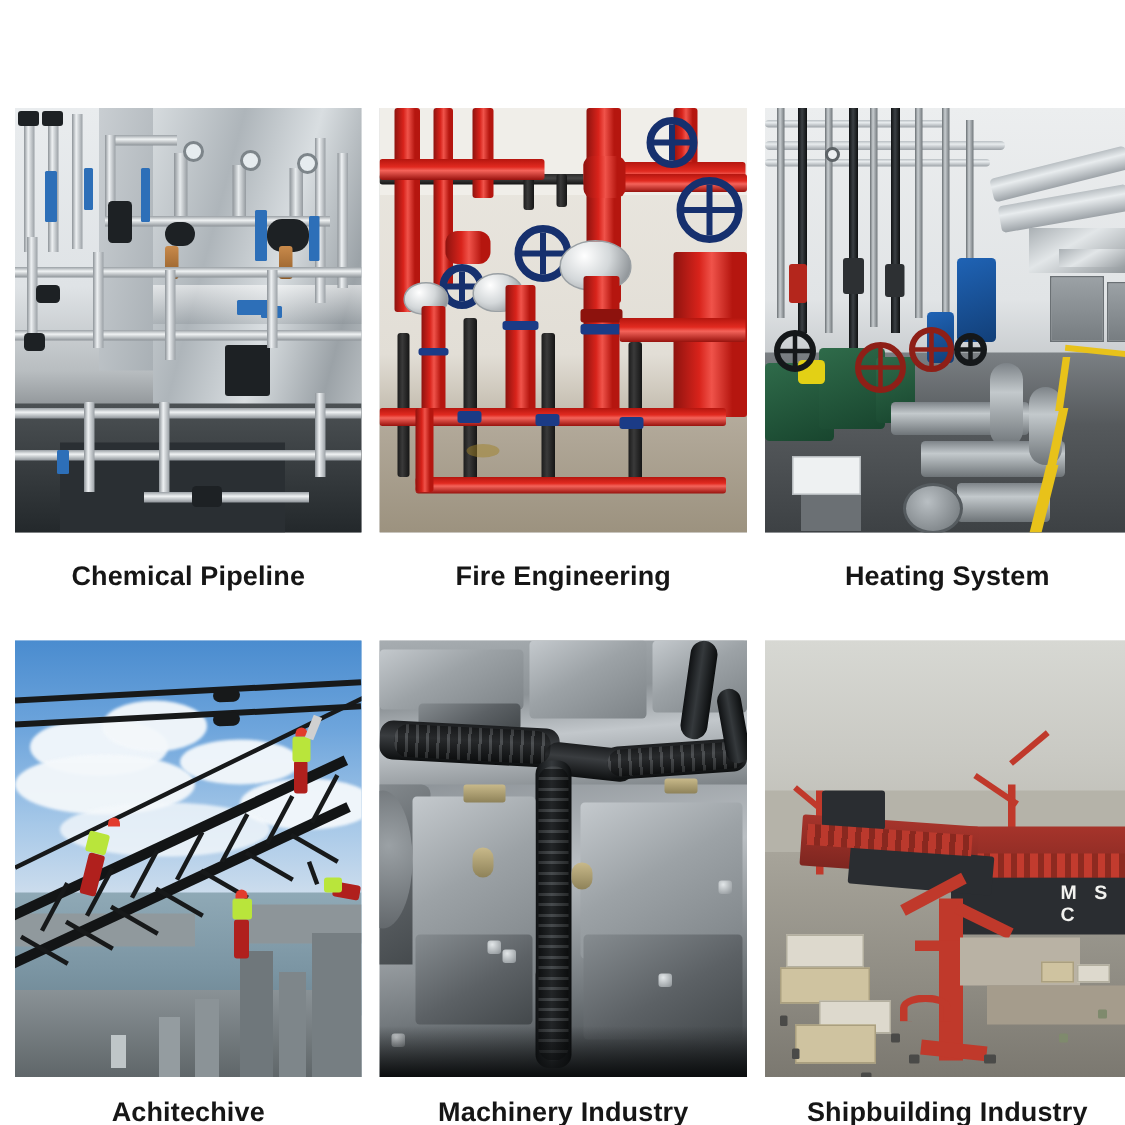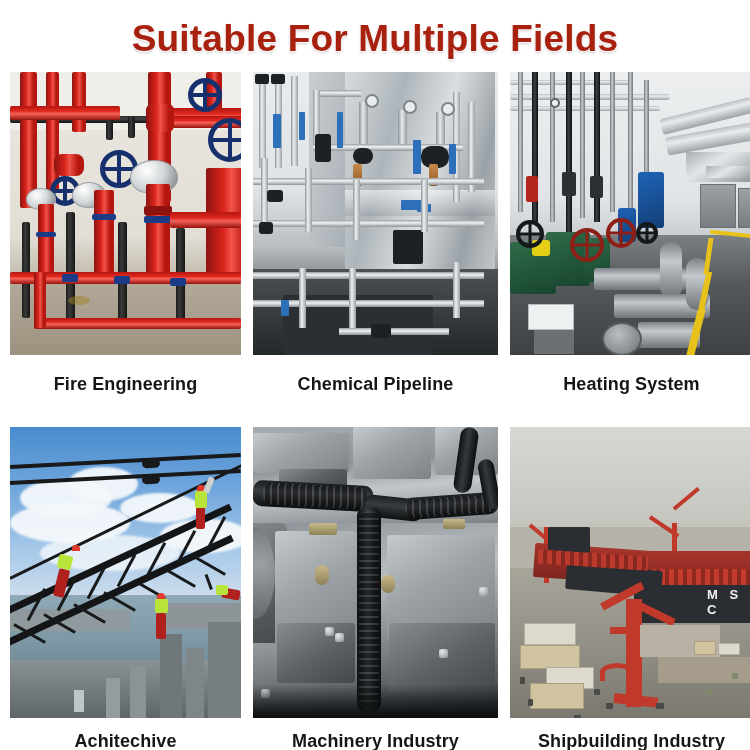--- a/index.html
+++ b/index.html
@@ -191,90 +191,22 @@
   .p6 .shed { position:absolute; background:#ddd9cd; border:1px solid #b3af9f; }
   .p6 .shedTan { position:absolute; background:#cfc3a0; border:1px solid #aa9f7f; }
   .p6 .deck { position:absolute; background:#b9b2a4; }
   .p6 .speck { position:absolute; background:#4a4a48; border-radius:1px; }
 </style>
 </head>
 <body>
 
 <div class="page">
 
-  <div class="title-wrap">
-    <span class="title">Suitable For Multiple Fields</span>
-  </div>
 
   <div class="grid">
-
-    <div class="cell">
-      <div class="photo p2">
-        <div class="bg"></div>
-        <div class="ceil"></div>
-        <div class="floor2"></div>
-
-        <div class="bph" style="left:0;top:44px;width:231px;height:7px;"></div>
-        <div class="bp" style="left:96px;top:44px;width:7px;height:24px;"></div>
-        <div class="bp" style="left:118px;top:44px;width:7px;height:22px;"></div>
-        <div class="bp" style="left:140px;top:44px;width:7px;height:20px;"></div>
-
-        <div class="rp" style="left:10px;top:0;width:17px;height:136px;"></div>
-        <div class="rp" style="left:36px;top:0;width:13px;height:120px;"></div>
-        <div class="rp" style="left:62px;top:0;width:14px;height:60px;"></div>
-        <div class="rp" style="left:138px;top:0;width:23px;height:130px;"></div>
-        <div class="rp" style="left:196px;top:0;width:16px;height:42px;"></div>
-
-        <div class="rph" style="left:0;top:34px;width:110px;height:14px;"></div>
-        <div class="rph" style="left:136px;top:36px;width:108px;height:16px;"></div>
-        <div class="rph" style="left:150px;top:44px;width:95px;height:12px;"></div>
-
-        <div class="rp" style="left:136px;top:32px;width:28px;height:28px;border-radius:6px;"></div>
-        <div class="rp" style="left:44px;top:82px;width:30px;height:22px;border-radius:8px;"></div>
-
-        <div class="wheel" style="left:178px;top:6px;width:34px;height:34px;"></div>
-        <div class="wheel" style="left:198px;top:46px;width:44px;height:44px;"></div>
-        <div class="wheel" style="left:90px;top:78px;width:38px;height:38px;"></div>
-        <div class="wheel" style="left:40px;top:104px;width:30px;height:30px;"></div>
-
-        <div class="silvervalve" style="left:120px;top:88px;width:48px;height:34px;"></div>
-        <div class="silvervalve" style="left:62px;top:110px;width:34px;height:26px;"></div>
-        <div class="silvervalve" style="left:16px;top:116px;width:30px;height:22px;"></div>
-
-        <div class="rp" style="left:84px;top:118px;width:20px;height:86px;"></div>
-        <div class="rp" style="left:136px;top:112px;width:24px;height:94px;"></div>
-        <div class="rp" style="left:28px;top:132px;width:16px;height:80px;"></div>
-
-        <div class="flange" style="left:82px;top:142px;width:24px;height:6px;"></div>
-        <div class="flange" style="left:134px;top:144px;width:28px;height:7px;"></div>
-        <div class="flange" style="left:26px;top:160px;width:20px;height:5px;"></div>
-        <div class="rflange" style="left:134px;top:134px;width:28px;height:9px;"></div>
-        <div class="rflange" style="left:160px;top:140px;width:60px;height:14px;"></div>
-        <div class="flange" style="left:170px;top:144px;width:8px;height:10px;"></div>
-        <div class="flange" style="left:186px;top:144px;width:8px;height:10px;"></div>
-        <div class="flange" style="left:202px;top:144px;width:8px;height:10px;"></div>
-
-        <div class="rp" style="left:196px;top:96px;width:49px;height:110px;"></div>
-        <div class="rph" style="left:160px;top:140px;width:84px;height:16px;"></div>
-
-        <div class="bp" style="left:56px;top:140px;width:9px;height:112px;"></div>
-        <div class="bp" style="left:108px;top:150px;width:9px;height:102px;"></div>
-        <div class="bp" style="left:166px;top:156px;width:9px;height:98px;"></div>
-        <div class="bp" style="left:12px;top:150px;width:8px;height:96px;"></div>
-
-        <div class="rph" style="left:0;top:200px;width:231px;height:12px;"></div>
-        <div class="rph" style="left:24px;top:246px;width:207px;height:11px;"></div>
-        <div class="rp" style="left:24px;top:200px;width:12px;height:56px;"></div>
-        <div class="flange" style="left:52px;top:202px;width:16px;height:8px;"></div>
-        <div class="flange" style="left:104px;top:204px;width:16px;height:8px;"></div>
-        <div class="flange" style="left:160px;top:206px;width:16px;height:8px;"></div>
-        <div class="stain" style="left:58px;top:224px;width:22px;height:9px;"></div>
-      </div>
-      <div class="cap">Fire Engineering</div>
-    </div>
 
     <div class="cell">
       <div class="photo p1">
         <div class="wallpanel"></div>
         <div class="tank"></div>
 
         <div class="vpipe" style="left:200px;top:20px;height:110px;"></div>
         <div class="vpipe" style="left:215px;top:30px;height:90px;"></div>
 
         <div class="stem" style="left:106px;top:30px;height:44px;"></div>
@@ -324,20 +256,85 @@
         <div class="vpipe" style="left:96px;top:196px;height:60px;"></div>
         <div class="vpipe" style="left:200px;top:190px;height:56px;"></div>
         <div class="hpipe" style="left:86px;top:256px;width:110px;"></div>
         <div class="bluebox" style="left:28px;top:228px;width:8px;height:16px;"></div>
         <div class="valveblk" style="left:118px;top:252px;width:20px;height:14px;border-radius:3px;"></div>
       </div>
       <div class="cap">Chemical Pipeline</div>
     </div>
 
     <div class="cell">
+      <div class="photo p2">
+        <div class="bg"></div>
+        <div class="ceil"></div>
+        <div class="floor2"></div>
+
+        <div class="bph" style="left:0;top:44px;width:231px;height:7px;"></div>
+        <div class="bp" style="left:96px;top:44px;width:7px;height:24px;"></div>
+        <div class="bp" style="left:118px;top:44px;width:7px;height:22px;"></div>
+        <div class="bp" style="left:140px;top:44px;width:7px;height:20px;"></div>
+
+        <div class="rp" style="left:10px;top:0;width:17px;height:136px;"></div>
+        <div class="rp" style="left:36px;top:0;width:13px;height:120px;"></div>
+        <div class="rp" style="left:62px;top:0;width:14px;height:60px;"></div>
+        <div class="rp" style="left:138px;top:0;width:23px;height:130px;"></div>
+        <div class="rp" style="left:196px;top:0;width:16px;height:42px;"></div>
+
+        <div class="rph" style="left:0;top:34px;width:110px;height:14px;"></div>
+        <div class="rph" style="left:136px;top:36px;width:108px;height:16px;"></div>
+        <div class="rph" style="left:150px;top:44px;width:95px;height:12px;"></div>
+
+        <div class="rp" style="left:136px;top:32px;width:28px;height:28px;border-radius:6px;"></div>
+        <div class="rp" style="left:44px;top:82px;width:30px;height:22px;border-radius:8px;"></div>
+
+        <div class="wheel" style="left:178px;top:6px;width:34px;height:34px;"></div>
+        <div class="wheel" style="left:198px;top:46px;width:44px;height:44px;"></div>
+        <div class="wheel" style="left:90px;top:78px;width:38px;height:38px;"></div>
+        <div class="wheel" style="left:40px;top:104px;width:30px;height:30px;"></div>
+
+        <div class="silvervalve" style="left:120px;top:88px;width:48px;height:34px;"></div>
+        <div class="silvervalve" style="left:62px;top:110px;width:34px;height:26px;"></div>
+        <div class="silvervalve" style="left:16px;top:116px;width:30px;height:22px;"></div>
+
+        <div class="rp" style="left:84px;top:118px;width:20px;height:86px;"></div>
+        <div class="rp" style="left:136px;top:112px;width:24px;height:94px;"></div>
+        <div class="rp" style="left:28px;top:132px;width:16px;height:80px;"></div>
+
+        <div class="flange" style="left:82px;top:142px;width:24px;height:6px;"></div>
+        <div class="flange" style="left:134px;top:144px;width:28px;height:7px;"></div>
+        <div class="flange" style="left:26px;top:160px;width:20px;height:5px;"></div>
+        <div class="rflange" style="left:134px;top:134px;width:28px;height:9px;"></div>
+        <div class="rflange" style="left:160px;top:140px;width:60px;height:14px;"></div>
+        <div class="flange" style="left:170px;top:144px;width:8px;height:10px;"></div>
+        <div class="flange" style="left:186px;top:144px;width:8px;height:10px;"></div>
+        <div class="flange" style="left:202px;top:144px;width:8px;height:10px;"></div>
+
+        <div class="rp" style="left:196px;top:96px;width:49px;height:110px;"></div>
+        <div class="rph" style="left:160px;top:140px;width:84px;height:16px;"></div>
+
+        <div class="bp" style="left:56px;top:140px;width:9px;height:112px;"></div>
+        <div class="bp" style="left:108px;top:150px;width:9px;height:102px;"></div>
+        <div class="bp" style="left:166px;top:156px;width:9px;height:98px;"></div>
+        <div class="bp" style="left:12px;top:150px;width:8px;height:96px;"></div>
+
+        <div class="rph" style="left:0;top:200px;width:231px;height:12px;"></div>
+        <div class="rph" style="left:24px;top:246px;width:207px;height:11px;"></div>
+        <div class="rp" style="left:24px;top:200px;width:12px;height:56px;"></div>
+        <div class="flange" style="left:52px;top:202px;width:16px;height:8px;"></div>
+        <div class="flange" style="left:104px;top:204px;width:16px;height:8px;"></div>
+        <div class="flange" style="left:160px;top:206px;width:16px;height:8px;"></div>
+        <div class="stain" style="left:58px;top:224px;width:22px;height:9px;"></div>
+      </div>
+      <div class="cap">Fire Engineering</div>
+    </div>
+
+    <div class="cell">
       <div class="photo p3">
         <div class="wall"></div>
         <div class="floor3"></div>
 
         <div class="duct" style="left:150px;top:36px;width:93px;height:16px;transform:rotate(-14deg);"></div>
         <div class="duct" style="left:156px;top:58px;width:87px;height:18px;transform:rotate(-10deg);"></div>
         <div class="ductd" style="left:176px;top:80px;width:67px;height:30px;"></div>
         <div class="duct" style="left:0;top:22px;width:160px;height:6px;"></div>
         <div class="duct" style="left:0;top:34px;width:150px;height:5px;"></div>
         <div class="duct" style="left:0;top:8px;width:120px;height:5px;"></div>

